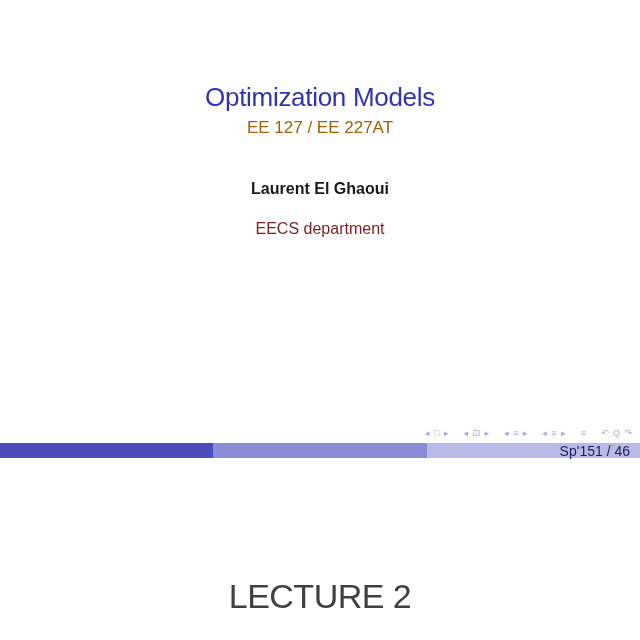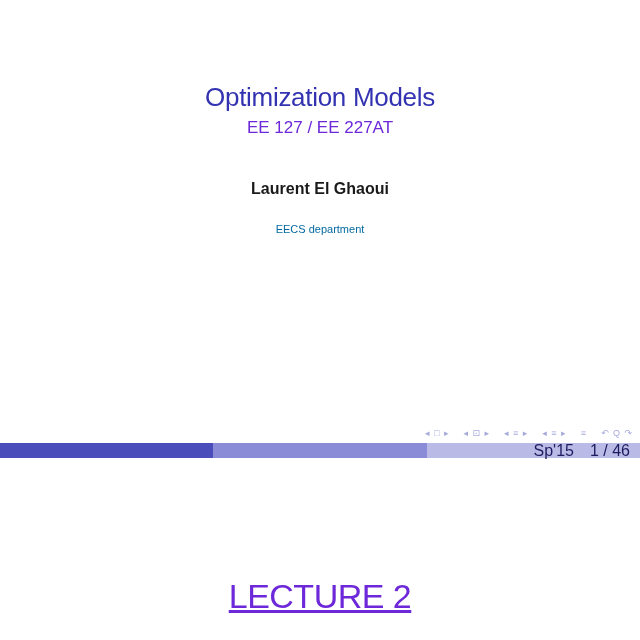--- a/index.html
+++ b/index.html
@@ -25,23 +25,23 @@
     font-weight: 400;
   }
   .author {
     top: 180px;
     font-size: 16px;
     color: #1a1a1a;
     font-weight: bold;
   }
   .institute {
     top: 222px;
-    font-size: 11px;
+    font-size: 16px;
     line-height: 14px;
-    color: #0369a1;
+    color: #7f1d1d;
   }
   .date {
     top: 277px;
     font-size: 18px;
     color: #1a1a1a;
   }
   .nav-row {
     position: absolute;
     top: 427px;
     right: 7px;
@@ -62,39 +62,38 @@
     display: flex;
   }
   .footline .seg { height: 100%; }
   .seg-1 { width: 213px; }
   .seg-2 { width: 214px; }
   .seg-3 {
     width: 213px;
     display: flex;
     align-items: center;
     justify-content: flex-end;
-    gap: 16px;
     padding-right: 10px;
-    font-size: 16px;
+    font-size: 14px;
   }
   .caption {
     top: 577px;
     font-size: 34px;
     letter-spacing: -0.5px;
     font-weight: 400;
   }
 </style>
 </head>
 <body>
 
 <div class="page">
 
   <div class="centered slide-title" style="color: rgb(51, 51, 178);">Optimization Models</div>
 
-  <div class="centered slide-subtitle" style="color: #6d28d9;">EE 127 / EE 227AT</div>
+  <div class="centered slide-subtitle" style="color: #a16207;">EE 127 / EE 227AT</div>
 
   <div class="centered author">Laurent El Ghaoui</div>
 
   <div class="centered institute">
     <div>EECS department</div>
   </div>
 
 
   <div class="nav-row" style="color: rgb(166, 170, 219);">
     <span class="nav-group">◂ □ ▸</span>
@@ -107,15 +106,15 @@
 
   <div class="footline">
     <div class="seg seg-1" style="background: rgb(75, 77, 187);"></div>
     <div class="seg seg-2" style="background: rgb(138, 140, 216);"></div>
     <div class="seg seg-3" style="background: rgb(185, 186, 230); color: rgb(28, 28, 96);">
       <span>Sp'15</span>
       <span>1 / 46</span>
     </div>
   </div>
 
-  <div class="centered caption" style="color: #6d28d9; text-decoration: underline;">LECTURE 2</div>
+  <div class="centered caption" style="color: #404040;">LECTURE 2</div>
 
 </div>
 
 </body></html>

